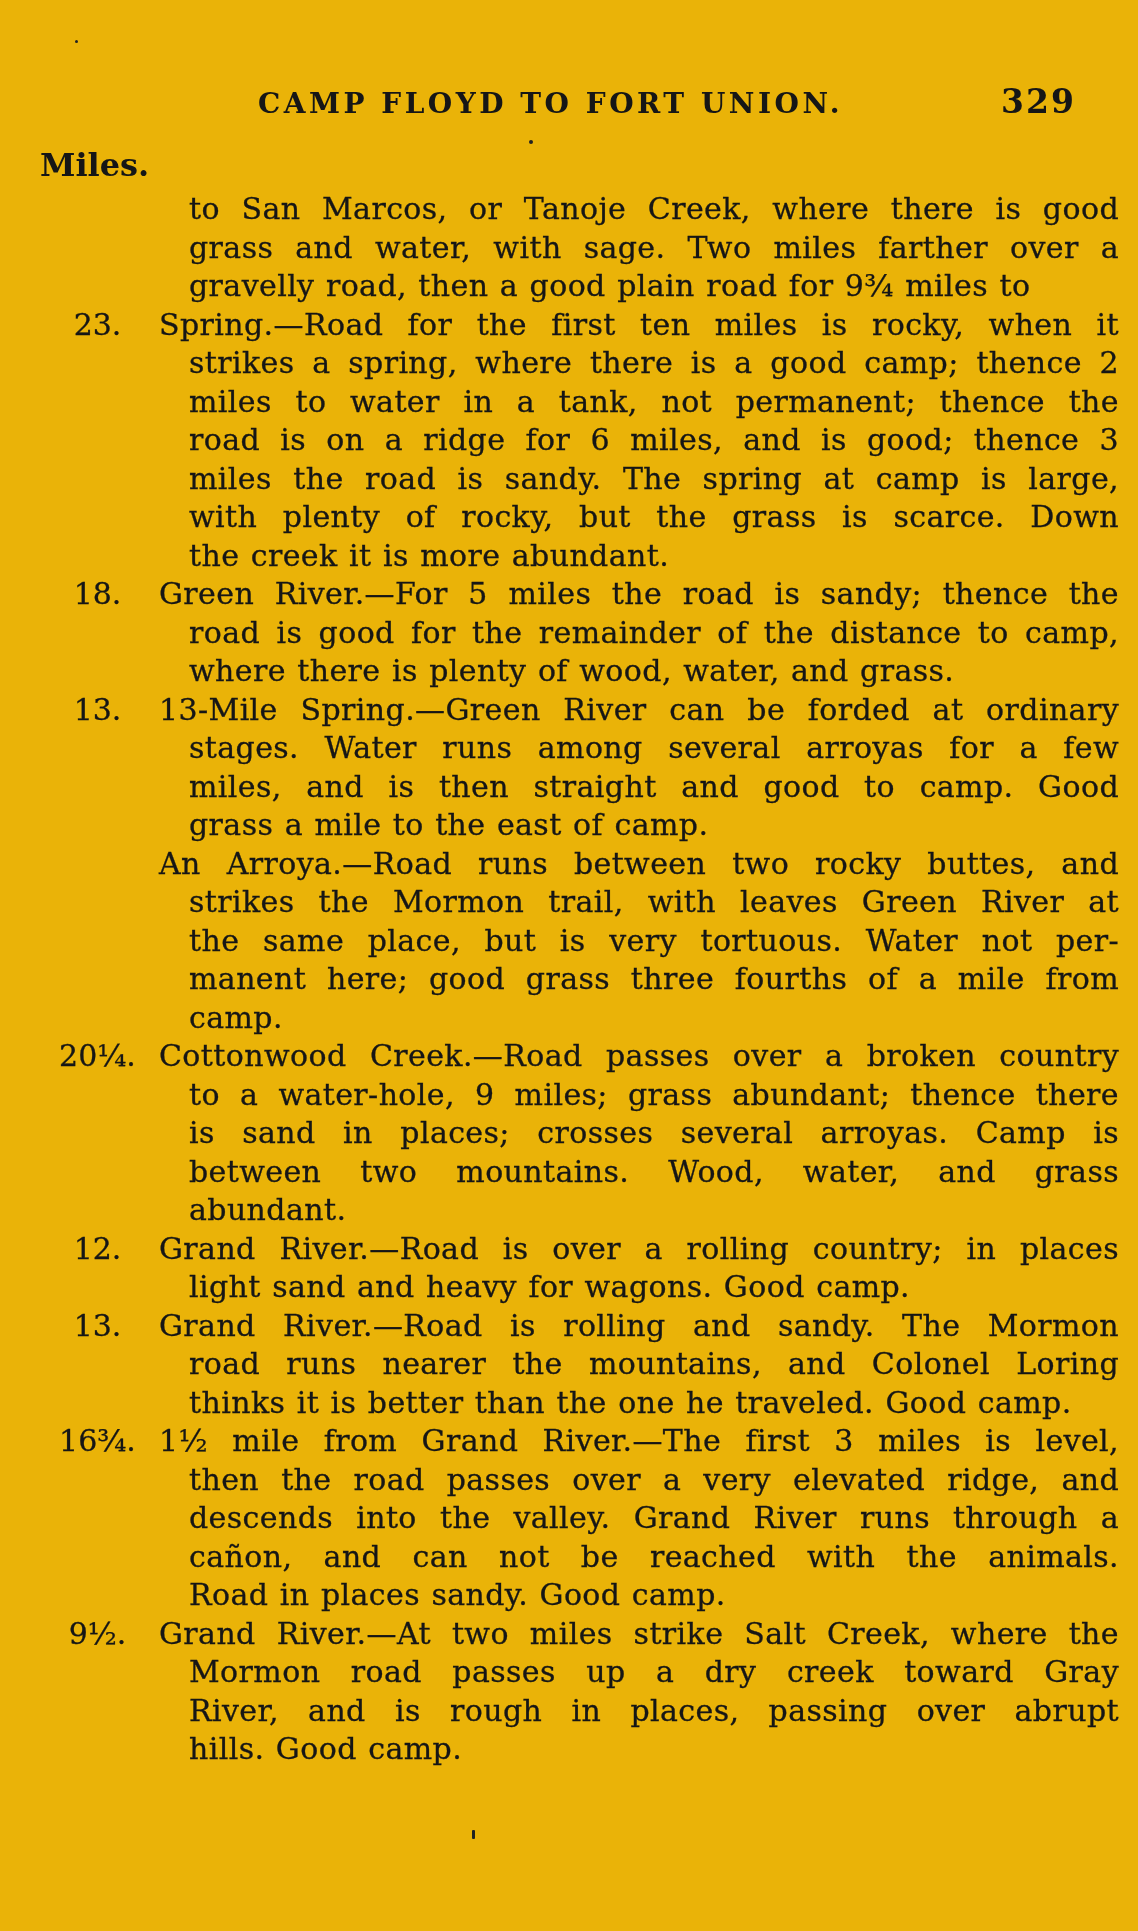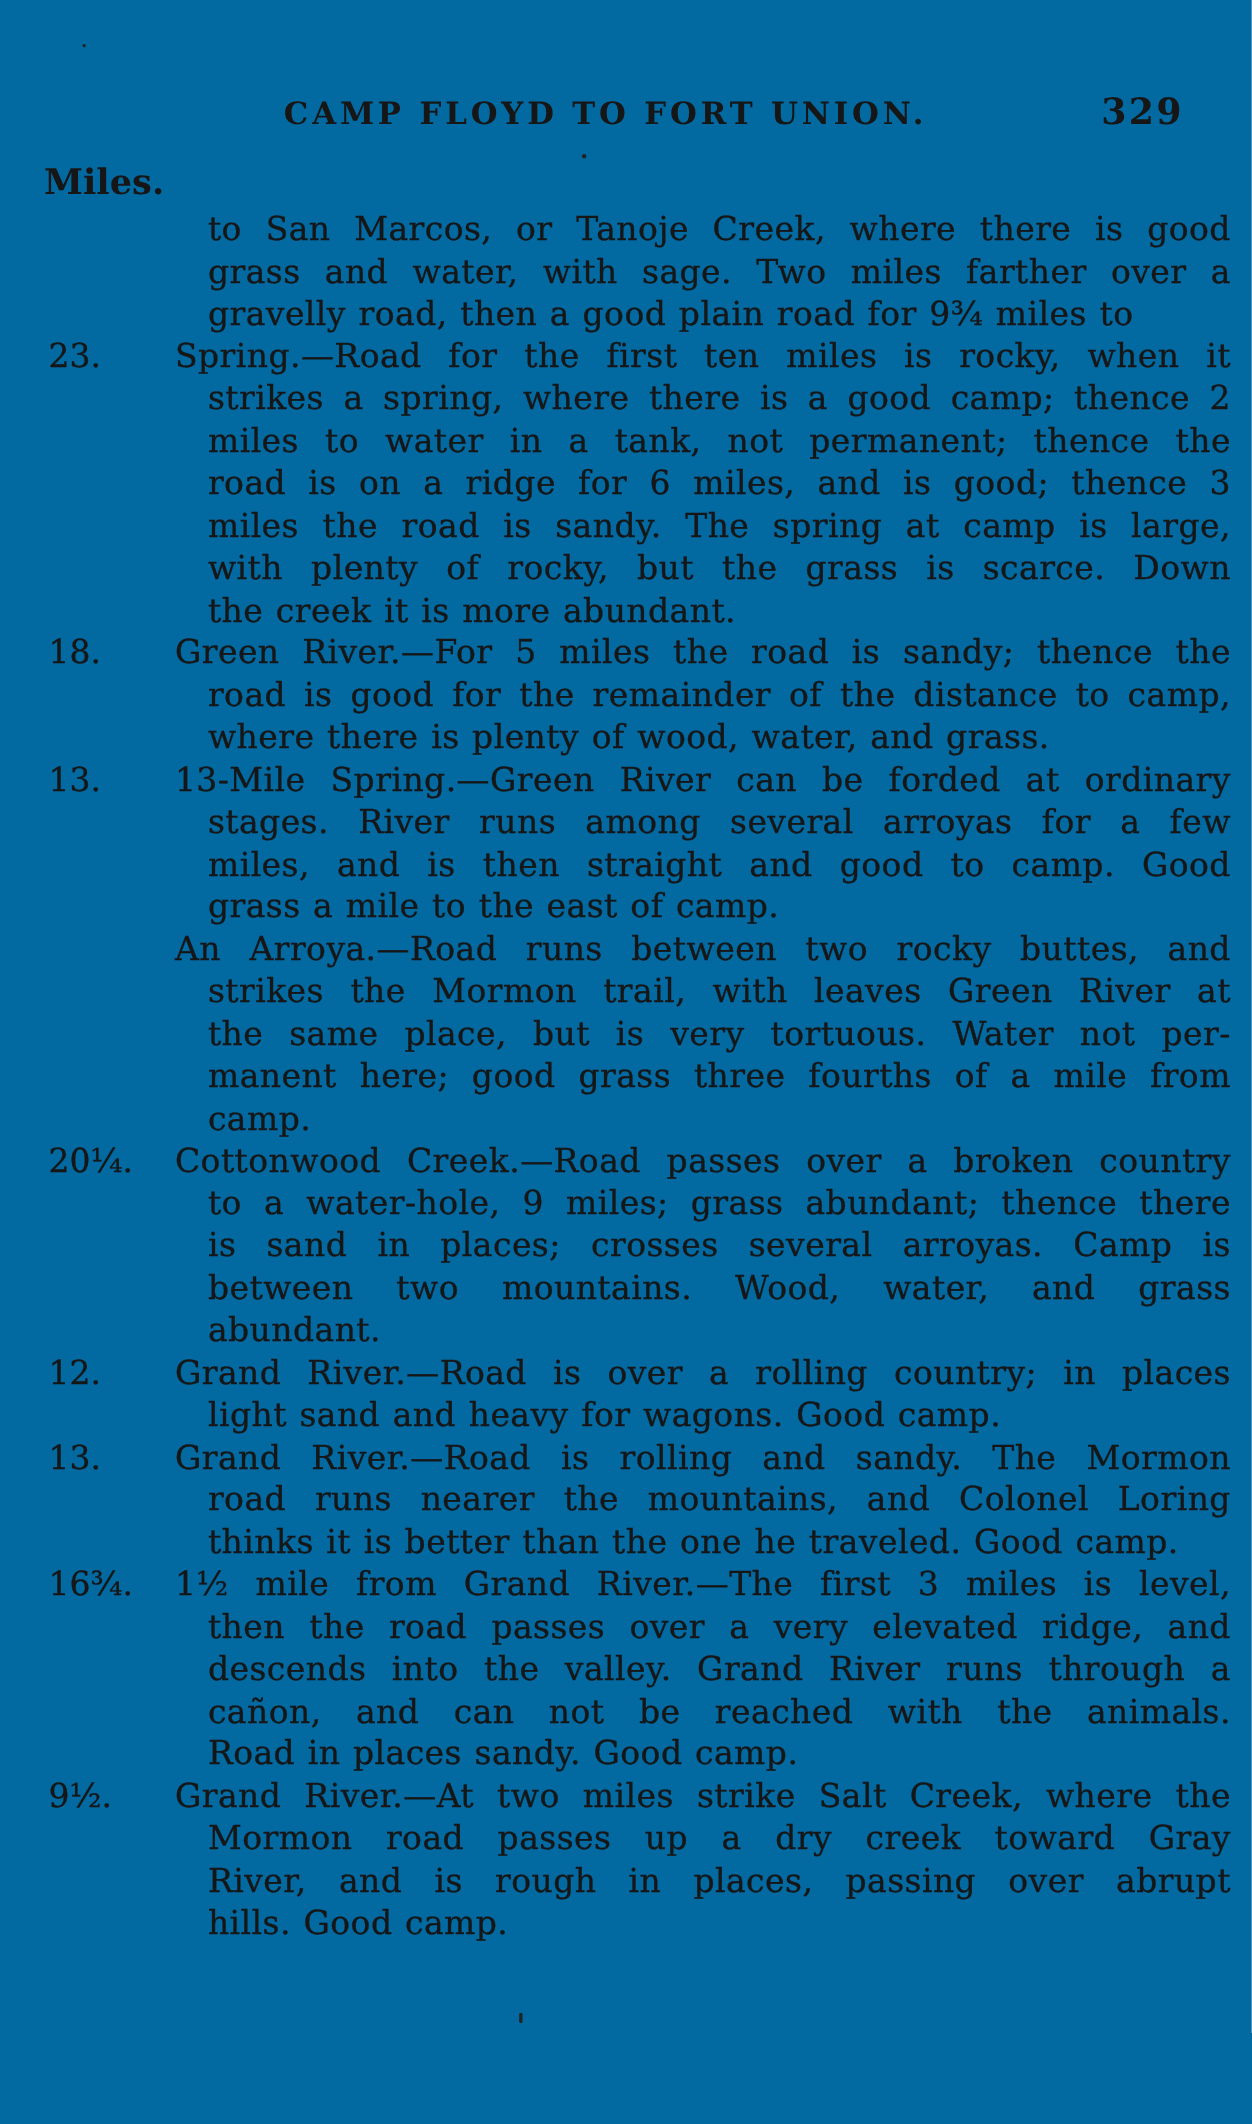--- a/index.html
+++ b/index.html
@@ -1,20 +1,20 @@
 <!DOCTYPE html>
 <html><head>
 <meta charset="utf-8">
 <style>
   html, body { margin:0; padding:0; background:#e8e8e8; }
   .page {
     position:relative;
     width:1138px; height:1931px;
     margin:0 auto;
-    background:#0369a1;
+    background:#eab308;
     font-family:"DejaVu Serif", serif;
     color:#161616;
     overflow:hidden;
   }
   .header-row {
     position:absolute;
     top:82px; left:258px; width:818px;
     display:flex; justify-content:space-between; align-items:baseline;
   }
   .running-title {
@@ -31,21 +31,21 @@
     top:146px; left:40px;
     font-size:32px; font-weight:bold;
   }
   .content {
     position:absolute;
     top:190px; left:0; width:1138px;padding-left:44px;
   }
   .entry { position:relative; }
   .entry .num {
     position:absolute; left:0; top:0;
-    width:107px; text-align:left;
+    width:107px; text-align:center;
     font-size:30px; line-height:38.5px;
     -webkit-text-stroke:0.3px #161616;
   }
   .entry .body { margin-left:145px; width:930px; }
   .line {
     font-size:30px; line-height:38.5px;
     text-align:justify; text-align-last:justify;
     word-spacing:1.5px; letter-spacing:0.4px;
     -webkit-text-stroke:0.3px #161616;
   }
@@ -94,21 +94,21 @@
         <div class="body">
           <div class="line">Green River.—For 5 miles the road is sandy; thence the</div>
           <div class="line">road is good for the remainder of the distance to camp,</div>
           <div class="line">where there is plenty of wood, water, and grass.</div>
         </div>
       </div>
       <div class="entry hang">
         <span class="num">13.</span>
         <div class="body">
           <div class="line">13-Mile Spring.—Green River can be forded at ordinary</div>
-          <div class="line">stages.  River runs among several arroyas for a few</div>
+          <div class="line">stages.  Water runs among several arroyas for a few</div>
           <div class="line">miles, and is then straight and good to camp.  Good</div>
           <div class="line">grass a mile to the east of camp.</div>
         </div>
       </div>
       <div class="entry hang">
         <span class="num"></span>
         <div class="body">
           <div class="line">An Arroya.—Road runs between two rocky buttes, and</div>
           <div class="line">strikes the Mormon trail, with leaves Green River at</div>
           <div class="line">the same place, but is very tortuous.  Water not per-</div>

